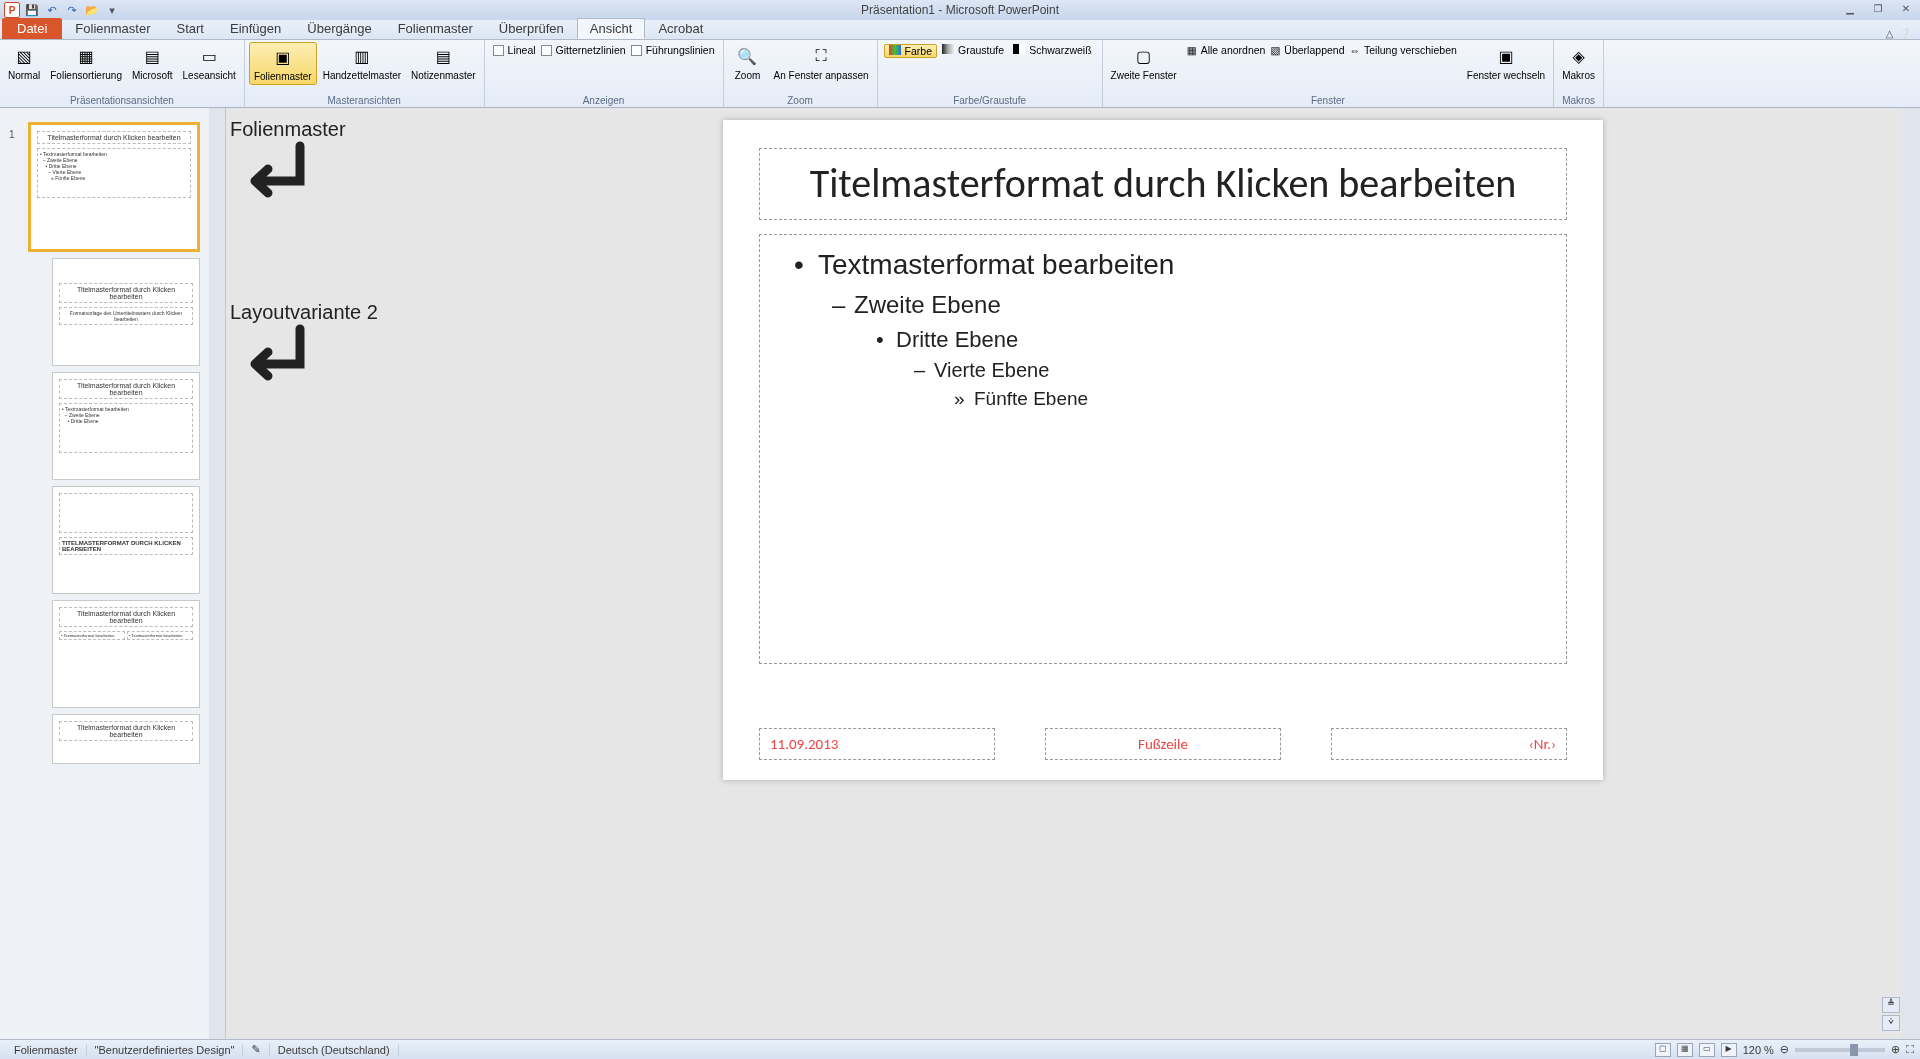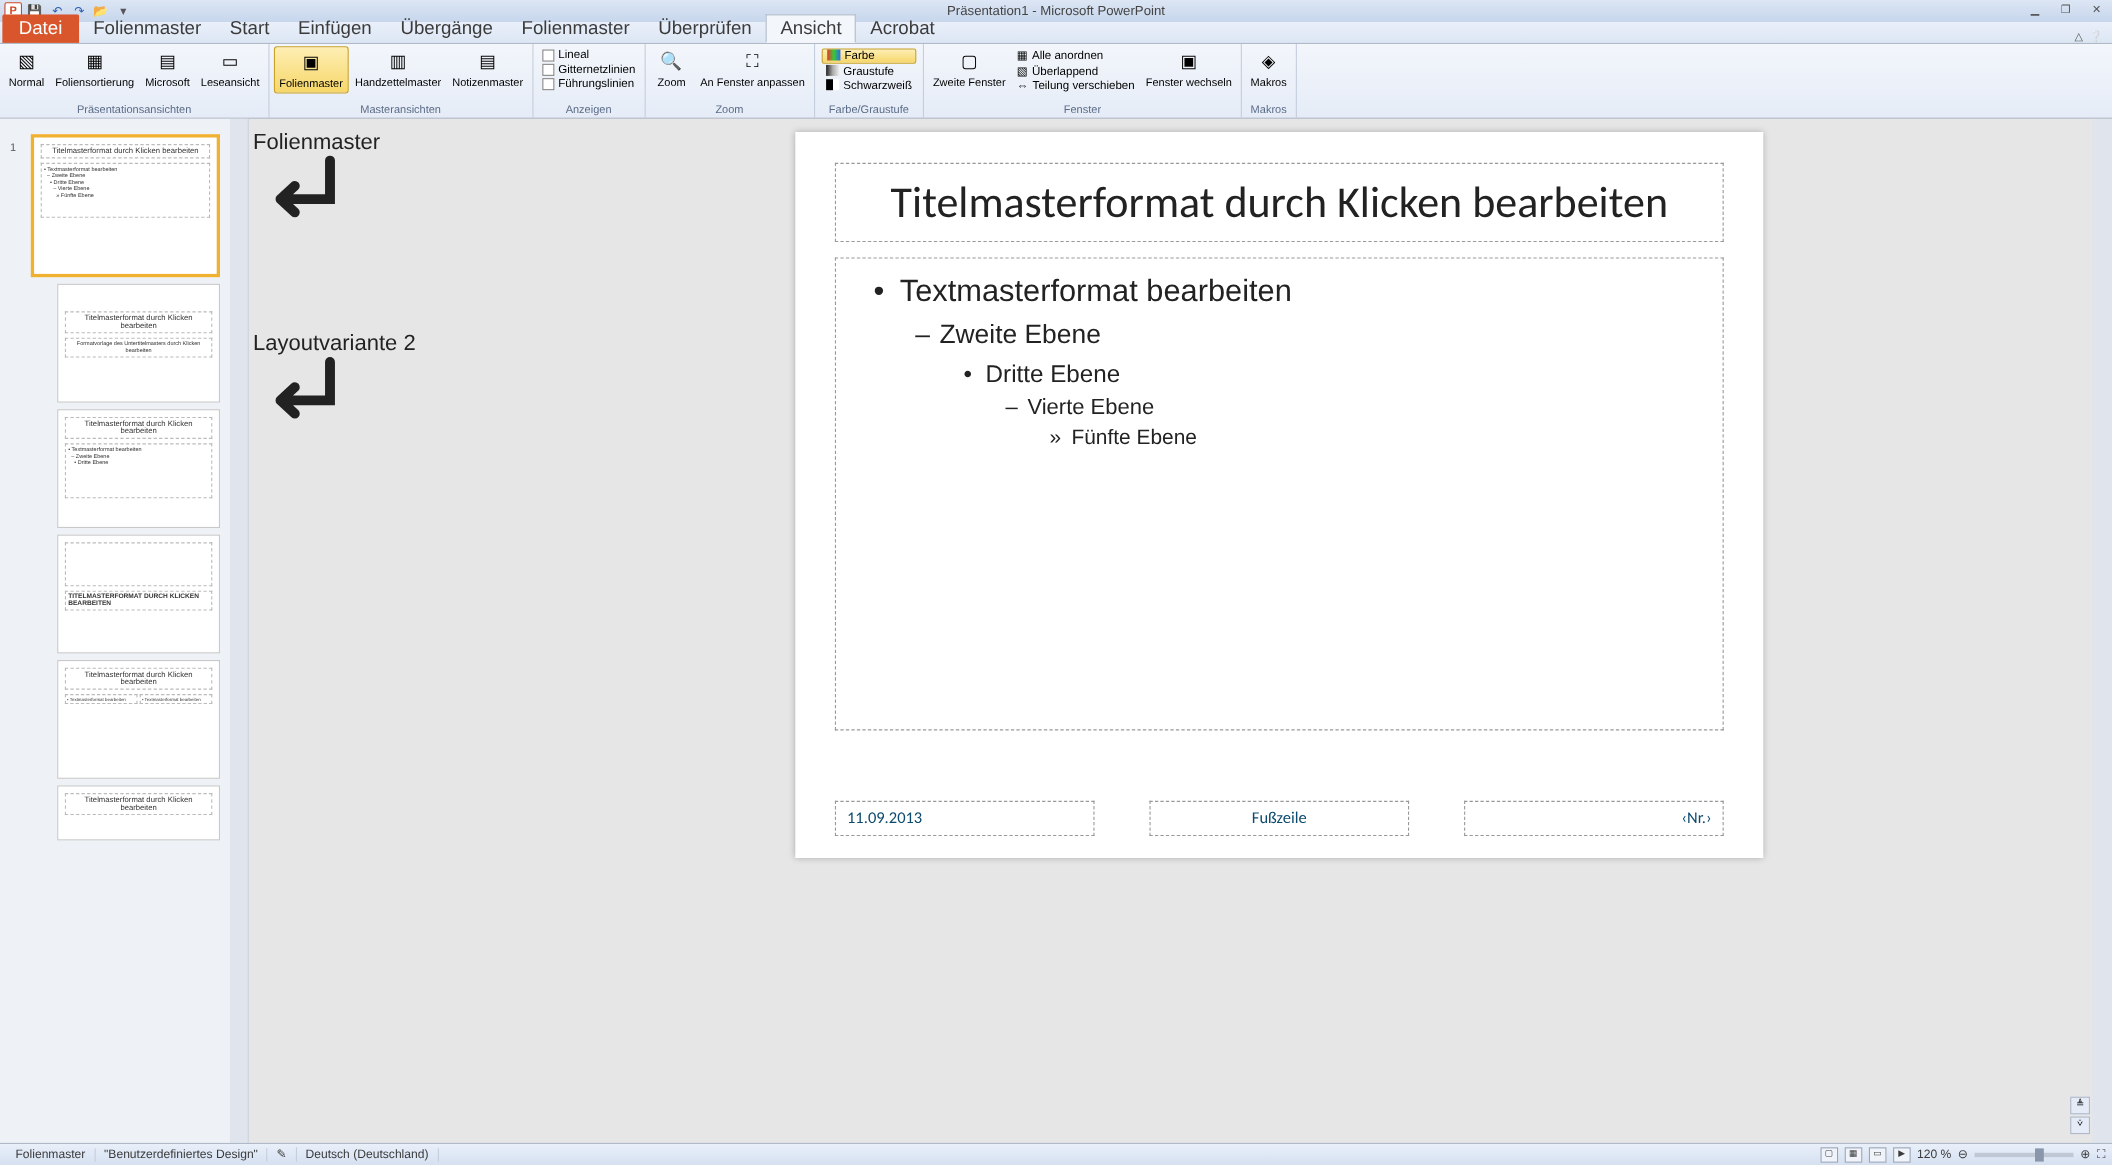--- a/index.html
+++ b/index.html
@@ -9,34 +9,34 @@
 .titlebar { height: 20px; background: linear-gradient(#dce6f4, #c7d6ec); display: flex; align-items: center; position: relative; }
 .qat { display: flex; align-items: center; gap: 4px; padding-left: 4px; }
 .qat-icon { width: 16px; height: 16px; display: flex; align-items: center; justify-content: center; font-size: 11px; }
 .ppt-icon { background: #fff; border: 1px solid #d04727; color: #d04727; font-weight: bold; font-size: 10px; border-radius: 2px; }
 .title-text { position: absolute; left: 50%; transform: translateX(-50%); font-size: 12px; color: #444; }
 .win-controls { position: absolute; right: 4px; display: flex; gap: 8px; }
 .win-btn { width: 20px; height: 14px; font-size: 10px; text-align: center; cursor: pointer; color: #555; }
 
 
 .tabs { height: 20px; background: linear-gradient(#e9f0fa, #dce6f4); display: flex; align-items: flex-end; border-bottom: 1px solid #b0b9c8; padding-left: 2px; position: relative; }
-.tab { padding: 2px 12px; font-size: 17px; color: #3b3b3b; cursor: pointer; border: 1px solid transparent; }
+.tab { padding: 2px 12px; font-size: 13px; color: #3b3b3b; cursor: pointer; border: 1px solid transparent; }
 .tab.file { background: #d9562c; color: white; padding: 2px 14px; border-radius: 2px 2px 0 0; }
 .tab.active { background: #f3f6fb; border: 1px solid #b0b9c8; border-bottom: 1px solid #f3f6fb; }
 .tab-help { position: absolute; right: 8px; display: flex; gap: 6px; }
 
 
 .ribbon { height: 68px; background: linear-gradient(#f3f6fb, #e5ecf7); border-bottom: 1px solid #aab3c4; display: flex; }
 .ribbon-group { border-right: 1px solid #c5cedd; display: flex; flex-direction: column; padding: 2px 4px 0 4px; }
 .group-content { flex: 1; display: flex; align-items: flex-start; gap: 2px; }
 .group-label { font-size: 10px; color: #5a6b87; text-align: center; padding: 1px 0; }
 .big-btn { display: flex; flex-direction: column; align-items: center; justify-content: flex-start; padding: 2px 4px; cursor: pointer; font-size: 10px; text-align: center; min-width: 40px; }
 .big-btn .icn { width: 24px; height: 24px; margin-bottom: 2px; display:flex; align-items:center; justify-content:center; font-size:16px; }
 .big-btn.active { background: linear-gradient(#fdeeb3, #f7d76a); border: 1px solid #c9a227; border-radius: 3px; }
-.small-row { display: flex; flex-direction: column; gap: 1px; padding: 2px; }
+.small-row { display: flex; flex-direction: row; gap: 1px; padding: 2px; }
 .small-item { display: flex; align-items: center; gap: 4px; font-size: 10.5px; cursor: pointer; padding: 0 2px; }
 .chk { width: 11px; height: 11px; border: 1px solid #888; background: white; }
 .color-btn { display: flex; align-items: flex-start; gap: 4px; font-size: 10.5px; padding: 0 4px; cursor: pointer; }
 .color-btn.selected { background: linear-gradient(#fdeeb3, #f7d76a); border: 1px solid #c9a227; border-radius: 2px; }
 
 
 .main { position: absolute; top: 108px; bottom: 20px; left: 0; right: 0; display: flex; background: #e6e6e6; }
 .thumb-panel { width: 226px; background: #eef2f7; border-right: 1px solid #bfc7d5; overflow-y: auto; position: relative; padding: 8px 0; }
 .thumb-scroll { position: absolute; right: 0; top: 0; bottom: 0; width: 16px; background: #e0e5ed; }
 .thumb { margin: 6px auto; background: white; border: 1px solid #c9c9c9; position: relative; cursor: pointer; }
@@ -60,21 +60,21 @@
 .lvl1::before { content: "•"; position: absolute; left: 0; }
 .lvl2 { font-size: 24px; margin-left: 48px; padding-left: 22px; position: relative; margin-bottom: 8px;}
 .lvl2::before { content: "–"; position: absolute; left: 0; }
 .lvl3 { font-size: 22px; margin-left: 92px; padding-left: 20px; position: relative; margin-bottom: 6px;}
 .lvl3::before { content: "•"; position: absolute; left: 0; }
 .lvl4 { font-size: 20px; margin-left: 130px; padding-left: 20px; position: relative; margin-bottom: 6px;}
 .lvl4::before { content: "–"; position: absolute; left: 0; }
 .lvl5 { font-size: 19px; margin-left: 170px; padding-left: 20px; position: relative;}
 .lvl5::before { content: "»"; position: absolute; left: 0; }
 .ph-footer { position: absolute; bottom: 20px; left: 36px; right: 36px; display: flex; justify-content: space-between; gap: 50px; }
-.ph-foot-box { border: 1px dashed #999; padding: 6px 10px; font-size: 15px; color: #0c4a6e; flex:1; text-align:center; font-family: Calibri, sans-serif; }
+.ph-foot-box { border: 1px dashed #999; padding: 6px 10px; font-size: 15px; color: #ef4444; flex:1; text-align:center; font-family: Calibri, sans-serif; }
 .ph-foot-box:first-child { text-align: left; }
 .ph-foot-box:last-child { text-align: right; }
 
 
 .statusbar { position: absolute; bottom: 0; left: 0; right: 0; height: 20px; background: linear-gradient(#e9f0fa, #d5e0f0); border-top: 1px solid #b0b9c8; display: flex; align-items: center; font-size: 11px; color: #3b3b3b; padding: 0 6px; }
 .status-item { padding: 0 8px; border-right: 1px solid #c5cedd; }
 .status-right { margin-left: auto; display: flex; align-items: center; gap: 6px; }
 .view-btn { width: 16px; height: 14px; border: 1px solid #9aa5b8; background: #f0f4fa; cursor: pointer; font-size: 8px; text-align: center; }
 .zoom-slider { width: 90px; height: 4px; background: #c0c8d6; position: relative; }
 .zoom-thumb { position: absolute; width: 8px; height: 12px; background: #8a96ab; top: -4px; left: 55px; }

